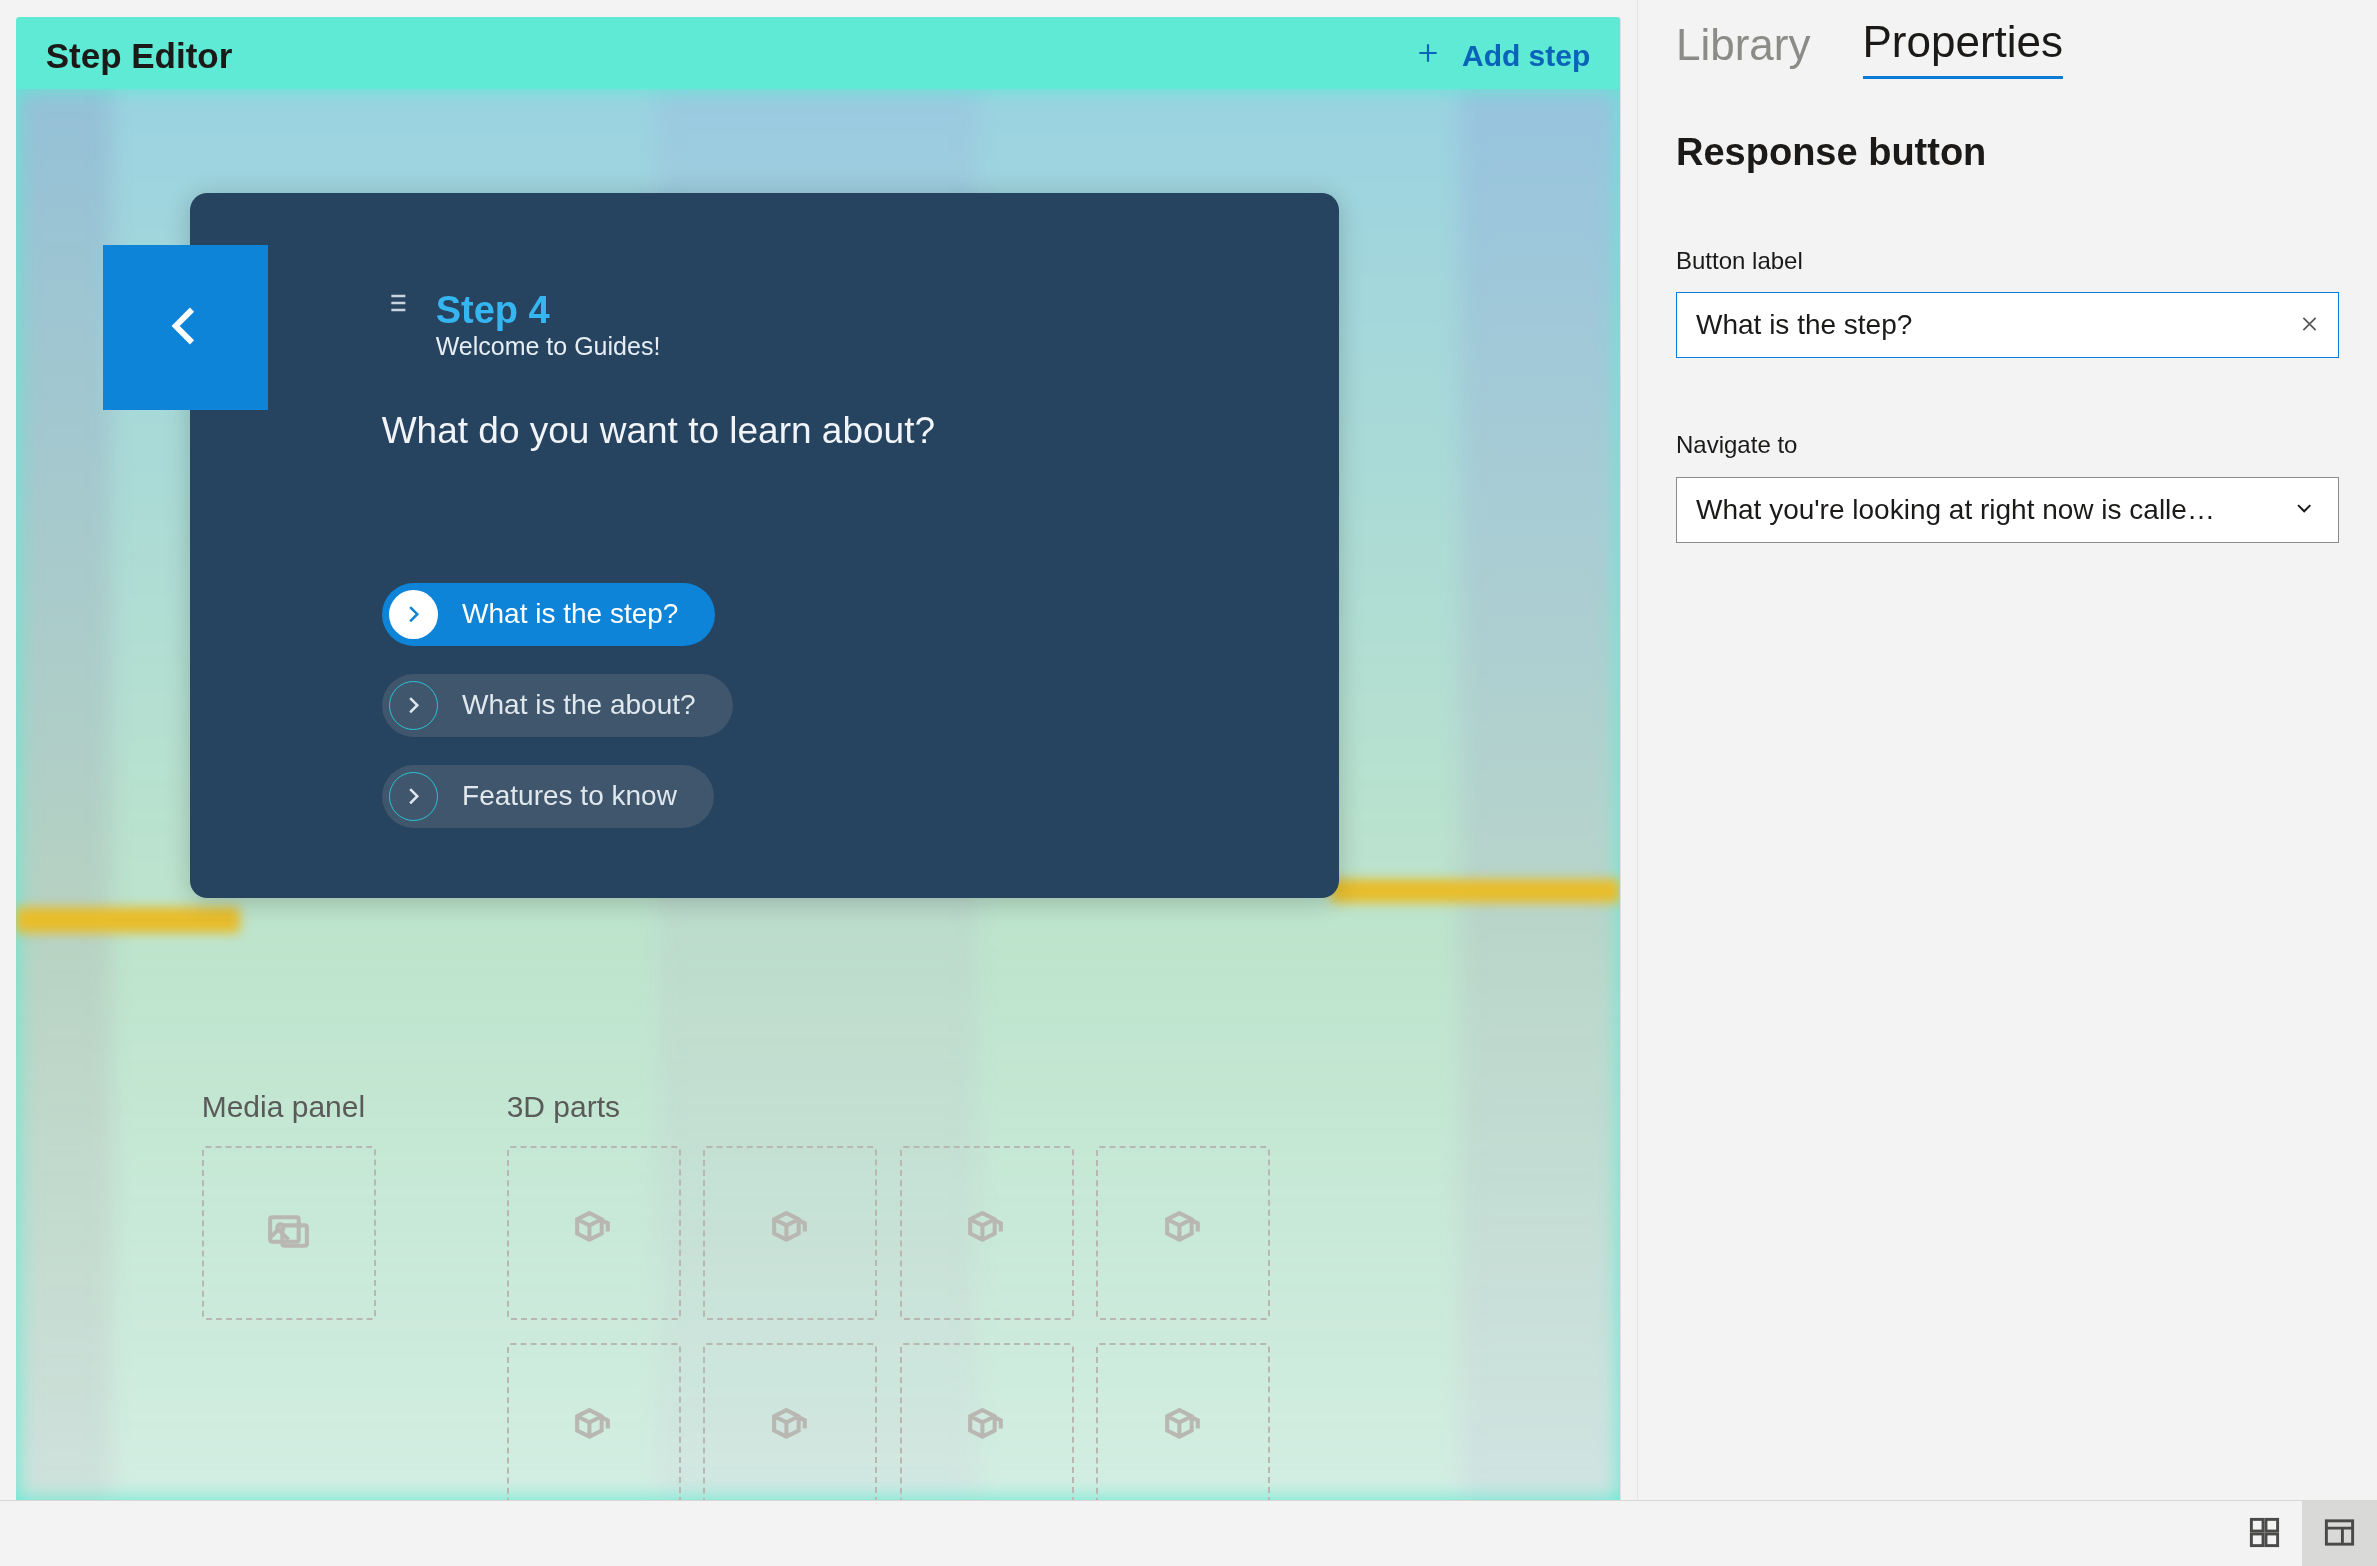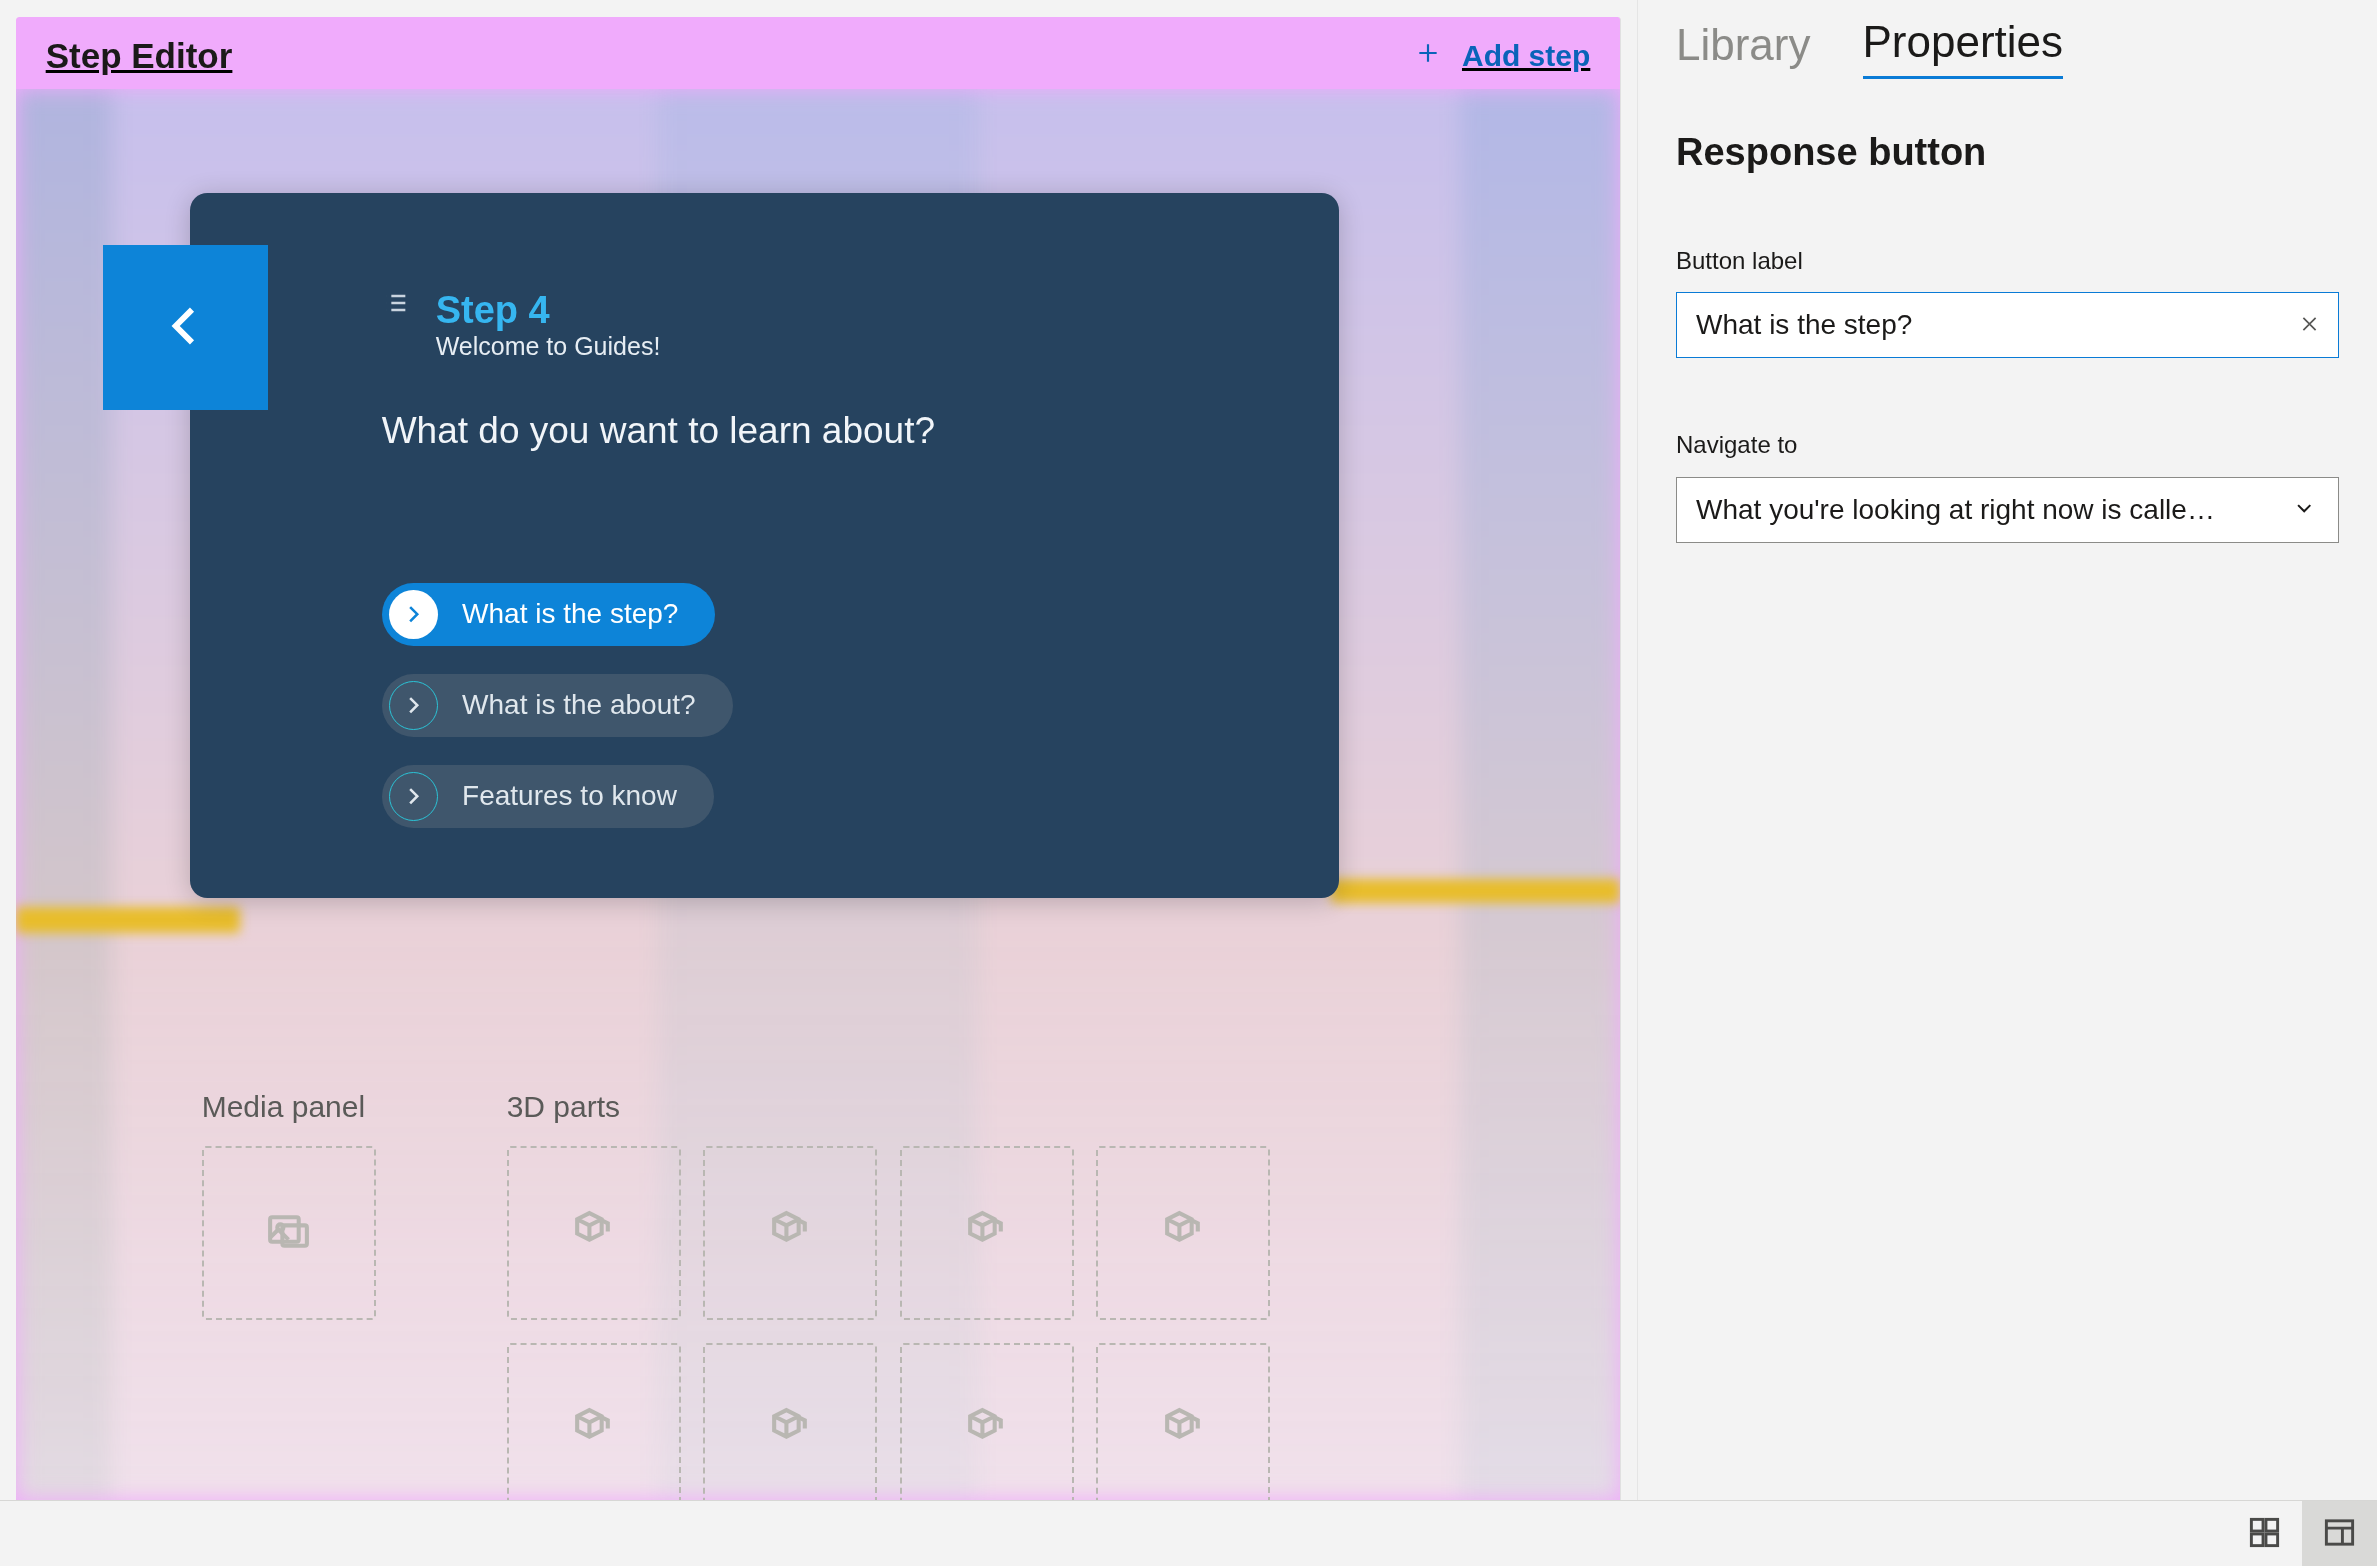--- a/index.html
+++ b/index.html
@@ -3,21 +3,21 @@
 <meta charset="utf-8">
 <style>
   * { box-sizing: border-box; margin: 0; padding: 0; }
   html, body { width: 100%; height: 100%; font-family: "Segoe UI", -apple-system, sans-serif; background: #f3f3f3; }
   body { display: flex; flex-direction: column; height: 100vh; overflow: hidden; }
 
   .app { display: flex; flex: 1; min-height: 0; }
 
   
   .main-area { flex: 1; padding: 17.4px 15.7px 0 15.7px; display: flex; flex-direction: column; min-width: 0; position: relative; }
-  .editor-card { background: #f0abfc; border-radius: 3.5px 3.5px 0 0; display: flex; flex-direction: column; flex: 1; position: relative; overflow: hidden; border-right: 1.7px solid #e0e0e0; text-decoration: underline; }
+  .editor-card { background: #5eead4; border-radius: 3.5px 3.5px 0 0; display: flex; flex-direction: column; flex: 1; position: relative; overflow: hidden; border-right: 1.7px solid #e0e0e0; }
   .editor-header { display: flex; align-items: center; justify-content: space-between; padding: 19px 30px 12.2px 30px; }
   .editor-title { font-size: 35px; font-weight: 600; color: #1b1a19; }
   .add-step { display: inline-flex; align-items: center; gap: 21px; color: #0a63b9; font-size: 30px; font-weight: 600; cursor: pointer; }
   .add-step svg { width: 26px; height: 26px; stroke: #0a63b9; stroke-width: 2; fill: none; }
 
   .preview-surface {
     flex: 1;
     position: relative;
     overflow: hidden;
   }

